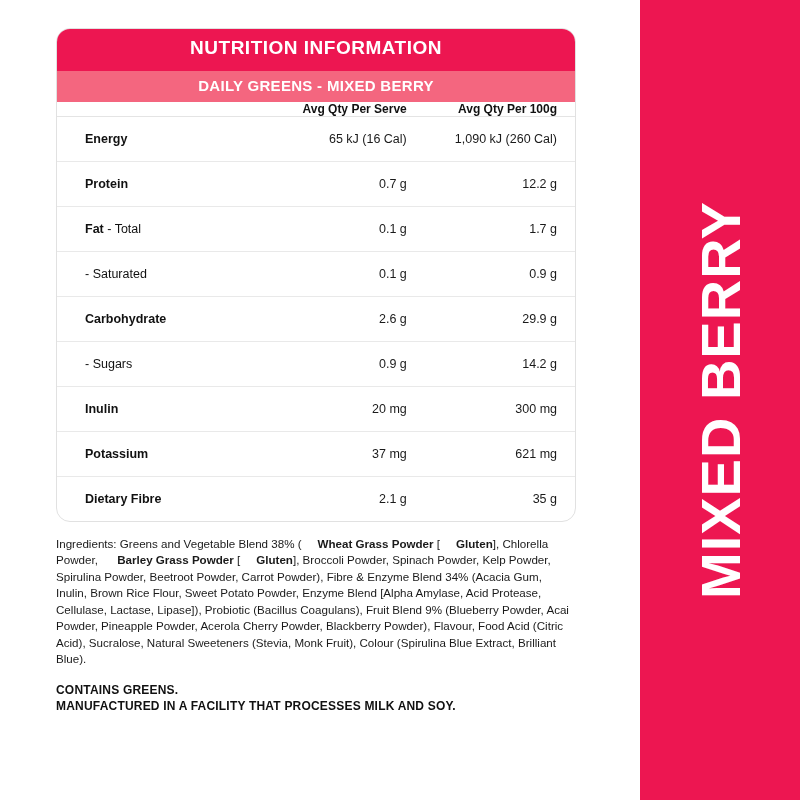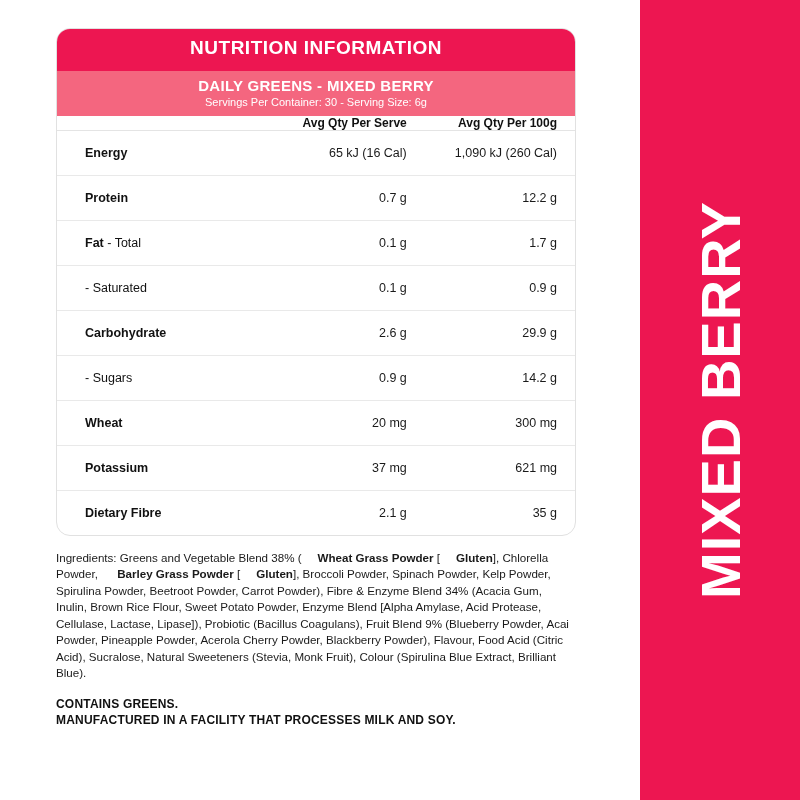--- a/index.html
+++ b/index.html
@@ -164,21 +164,20 @@
 <div class="side-band"></div>
 <div class="side-band-text">MIXED BERRY</div>
 
 <div class="panel">
 
   <div class="nip-card">
     <div class="nip-title">NUTRITION INFORMATION</div>
 
     <div class="nip-sub">
       <div class="nip-sub-line1">DAILY GREENS - MIXED BERRY</div>
-      <div class="nip-sub-line2">Servings Per Container: 30 - Serving Size: 6g</div>
     </div>
 
     <table class="nip">
       <colgroup>
         <col class="w-label">
         <col class="w-serve">
         <col class="w-100">
       </colgroup>
       <thead>
         <tr class="nip-head">
@@ -212,21 +211,21 @@
             <td class="c-label"><span class="row-name-bold">Carbohydrate</span></td>
             <td class="c-serve">2.6 g</td>
             <td class="c-100">29.9 g</td>
           </tr>
           <tr>
             <td class="c-label row-name-indent"><span>- Sugars</span></td>
             <td class="c-serve">0.9 g</td>
             <td class="c-100">14.2 g</td>
           </tr>
           <tr>
-            <td class="c-label"><span class="row-name-bold">Wheat</span></td>
+            <td class="c-label"><span class="row-name-bold">Inulin</span></td>
             <td class="c-serve">20 mg</td>
             <td class="c-100">300 mg</td>
           </tr>
           <tr>
             <td class="c-label"><span class="row-name-bold">Potassium</span></td>
             <td class="c-serve">37 mg</td>
             <td class="c-100">621 mg</td>
           </tr>
           <tr>
             <td class="c-label"><span class="row-name-bold">Dietary Fibre</span></td>

